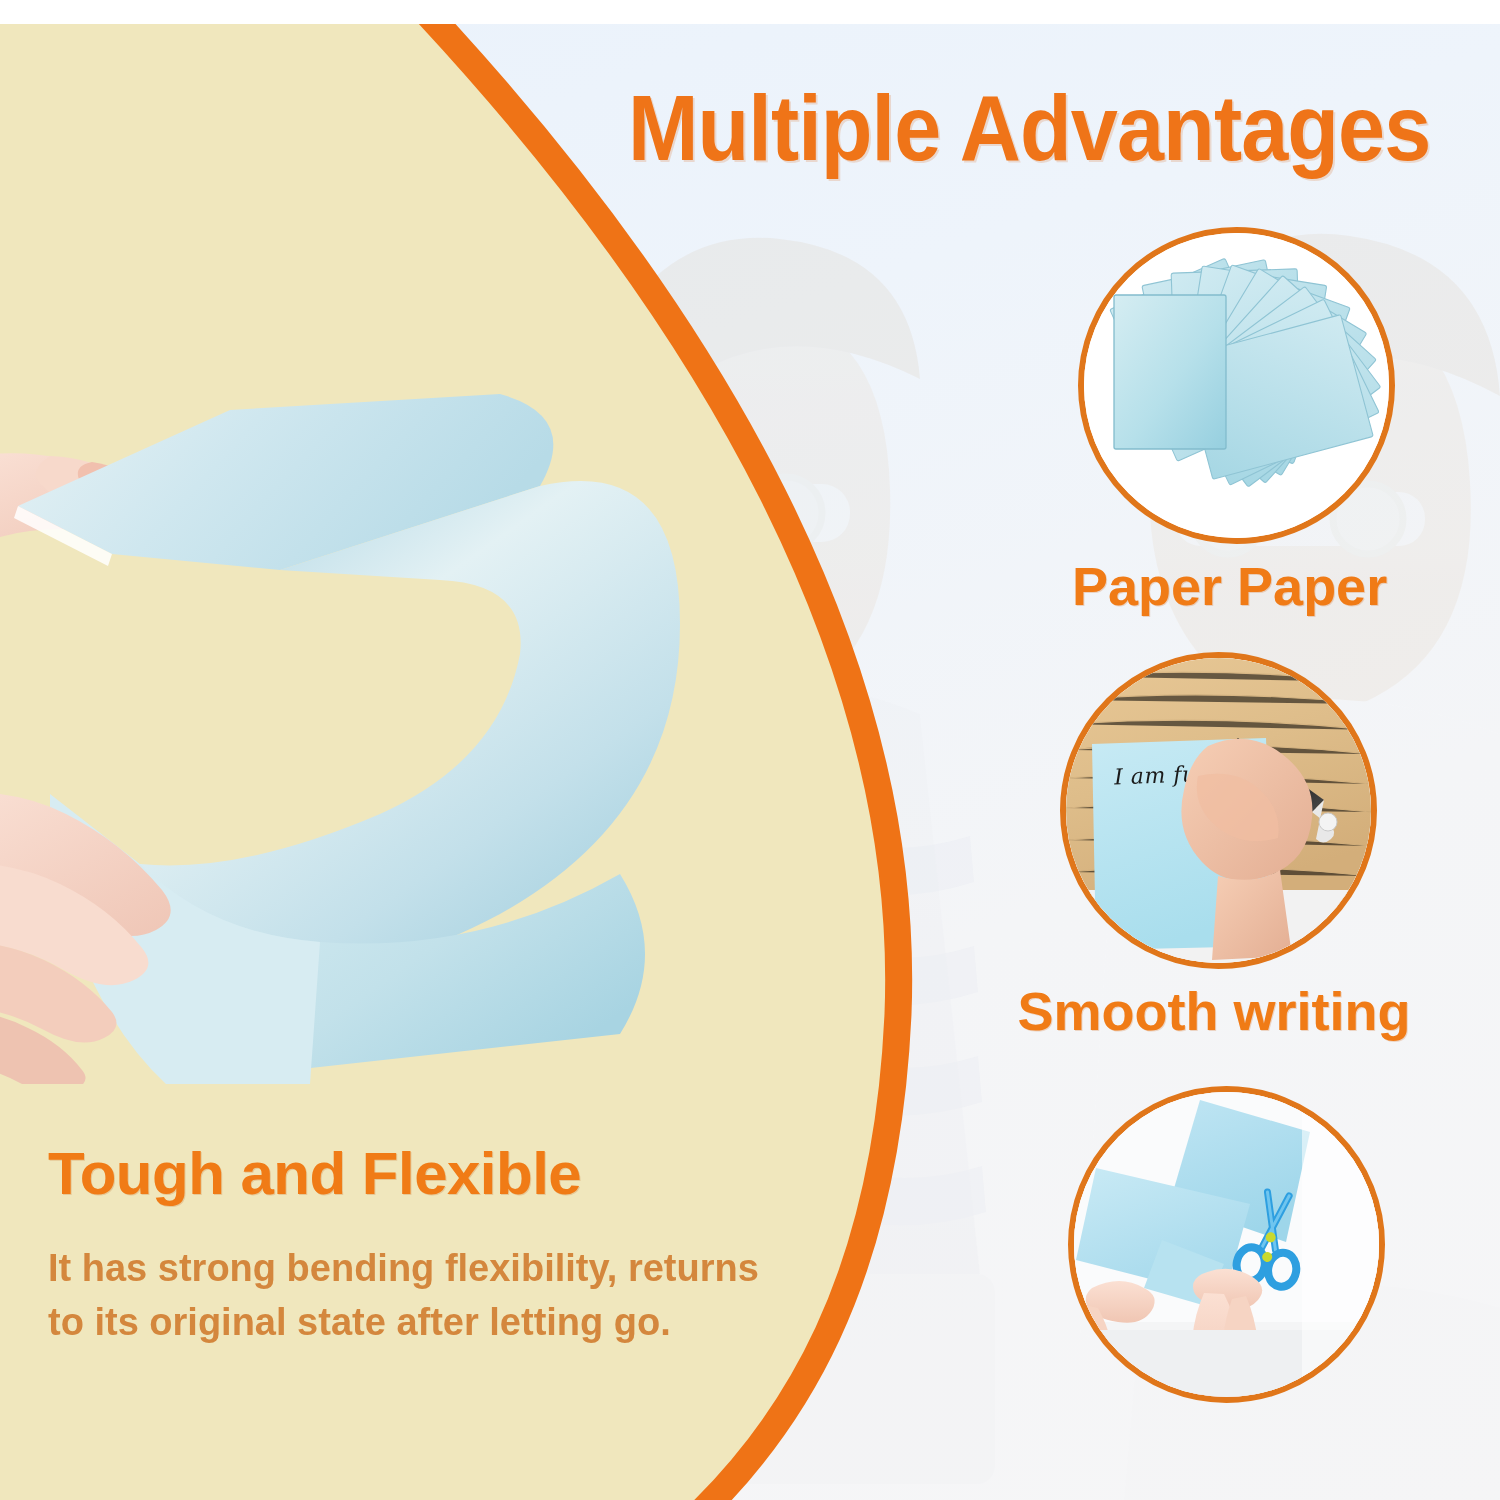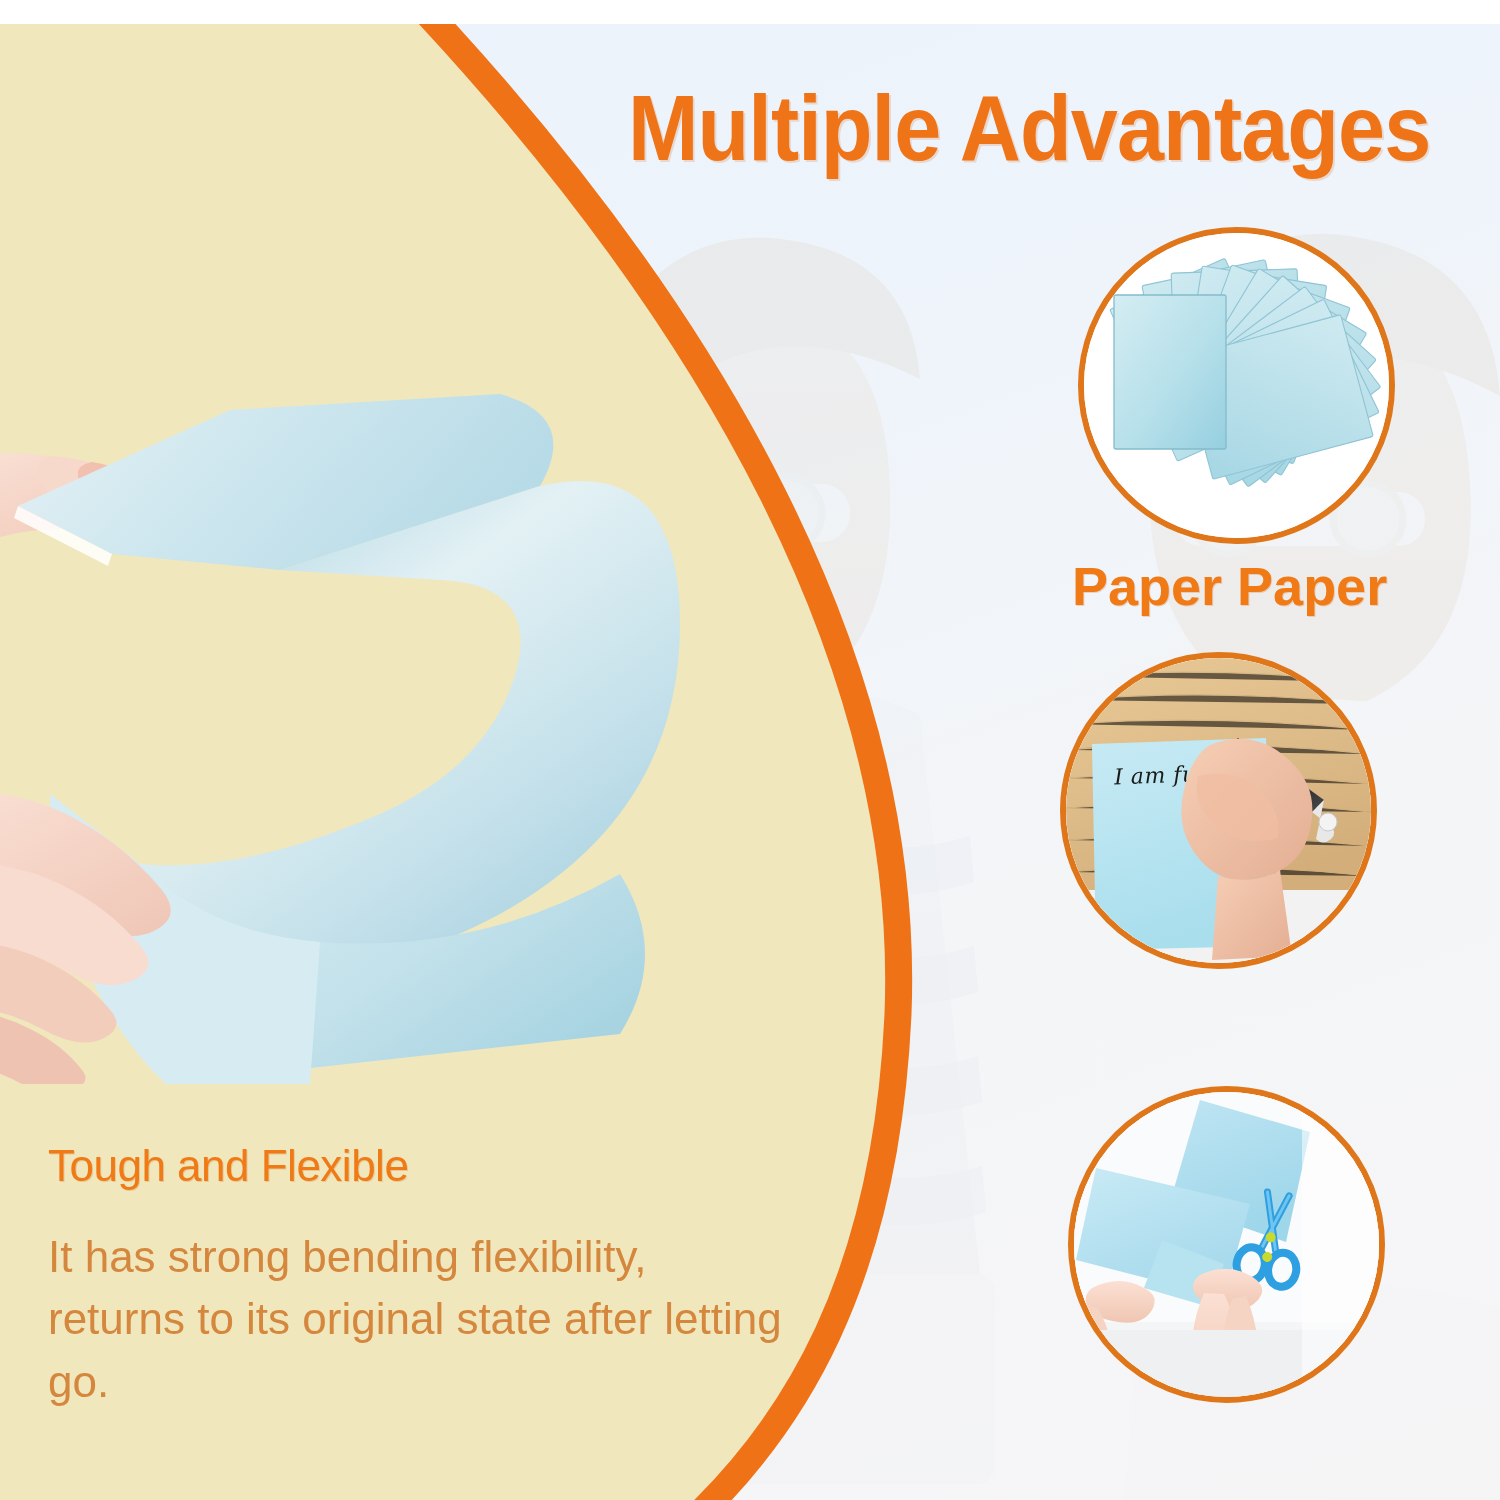--- a/index.html
+++ b/index.html
@@ -20,28 +20,29 @@
 
   
   .leftshape{position:absolute;left:0;top:0;width:960px;height:1500px;}
 
   
   .hero{position:absolute;left:-20px;top:370px;width:720px;height:690px;}
 
   
   .left-copy{position:absolute;left:48px;top:1120px;width:740px;}
   .left-title{
-    font-size:44px;font-weight:normal;color:#f07b16;
+    font-size:60px;font-weight:bold;color:#f07b16;
     letter-spacing:-.5px;line-height:1;margin:0 0 38px 0;
     font-family:"Liberation Sans","DejaVu Sans",sans-serif;
     text-shadow:1px 1px 0 rgba(200,110,40,.25);
   }
   .left-body{
-    font-size:44px;color:#d4873d;line-height:1.42;margin:0;
+    font-size:38px;color:#d4873d;line-height:1.42;margin:0;
     font-family:"Liberation Sans","DejaVu Sans",sans-serif;
+    font-weight:bold;
   }
 
   
   .headline{
     position:absolute;left:628px;top:58px;width:860px;
     font-size:92px;font-weight:bold;color:#ef7418;
     line-height:1;letter-spacing:-1px;white-space:nowrap;
     transform:scaleX(.92);transform-origin:left top;
     text-shadow:2px 2px 0 rgba(220,120,50,.22);
   }
@@ -274,20 +275,21 @@
         <g>
           <path d="M158 92 L246 154 L258 142 L172 80 Z" fill="url(#penG)"></path>
           <path d="M246 154 L264 168 q8 6 1 13 q-8 7 -15 0 L258 142 Z" fill="#e8e8e8"></path>
           <circle cx="262" cy="164" r="9" fill="#f3f3f3" stroke="#c9c9c9" stroke-width="1"></circle>
           <path d="M142 88 q40 -18 74 8 q34 26 30 64 q-4 44 -44 58 q-40 14 -66 -14 q-28 -30 -18 -72 q6 -30 24 -44 z" fill="url(#skinB)"></path>
           <path d="M132 118 q38 -8 62 14 q22 20 18 48 q-36 10 -62 -12 q-24 -20 -18 -50 z" fill="#f0bda2" opacity=".75"></path>
           <path d="M152 218 q36 10 62 -6 l12 86 l-80 4 z" fill="url(#skinB)"></path>
         </g>
       </svg>
     </div>
+    <div class="f-label">Smooth writing</div>
   </div>
 
   <div class="feature f3">
     <div class="f-circle">
       <svg class="f-inner" viewBox="0 0 305 305">
         <defs>
           <linearGradient id="b1" x1="0" y1="0" x2="0.4" y2="1">
             <stop offset="0%" stop-color="#bfe5f3"></stop>
               <stop offset="100%" stop-color="#9ed6ea"></stop>
           </linearGradient>

